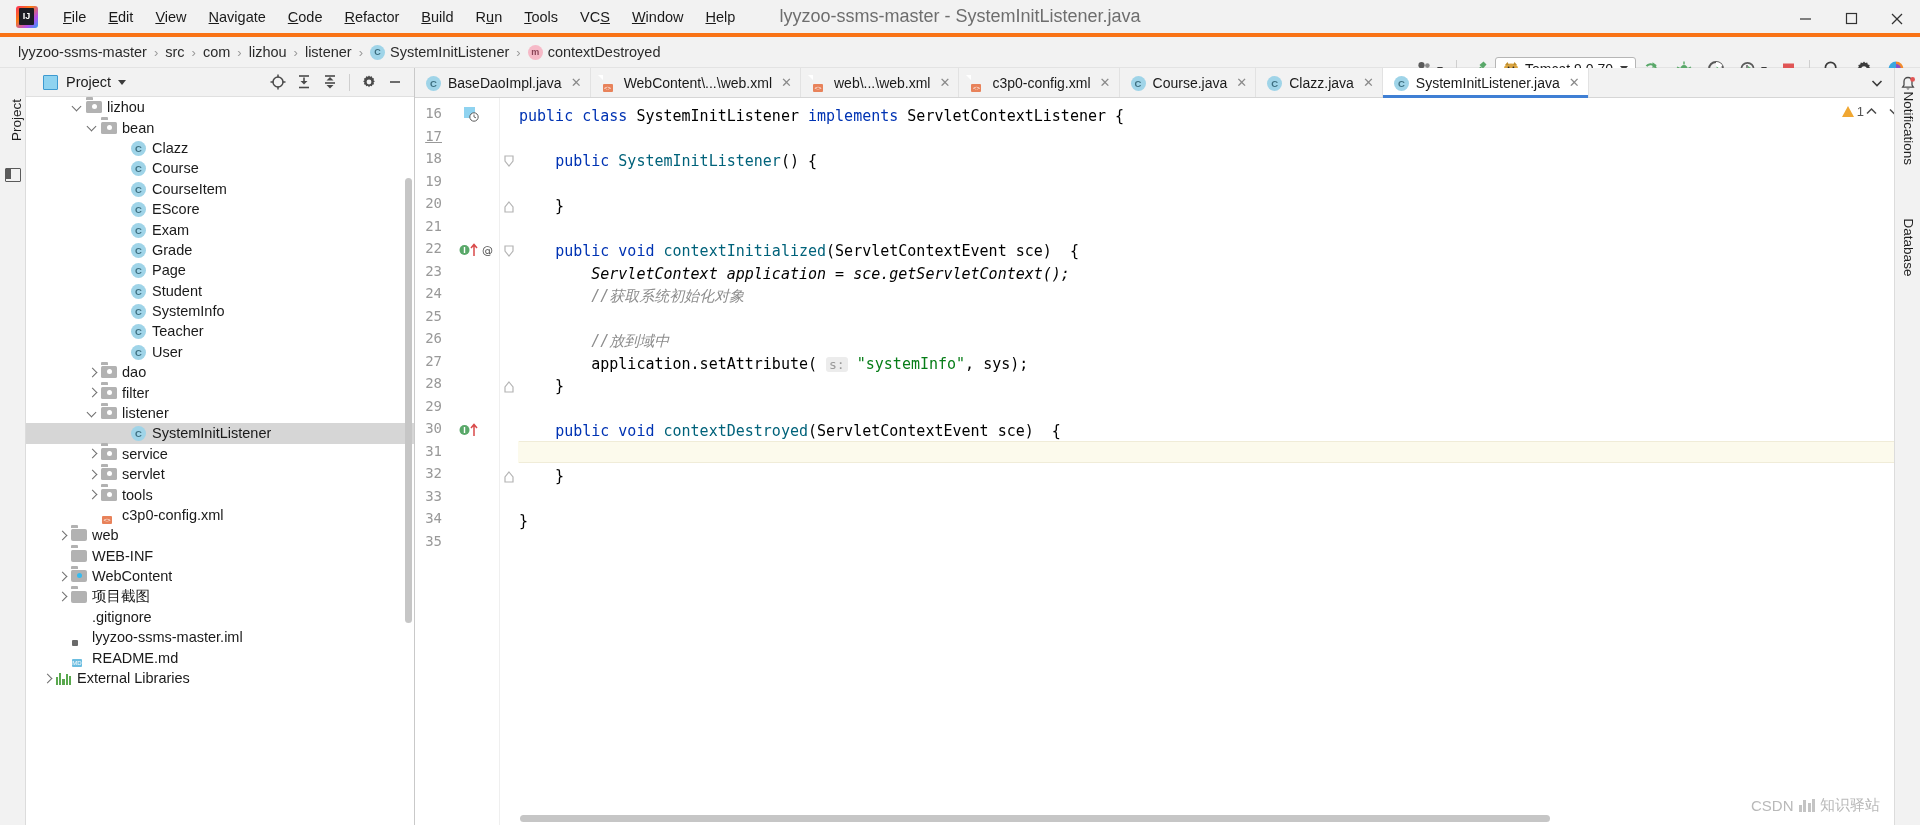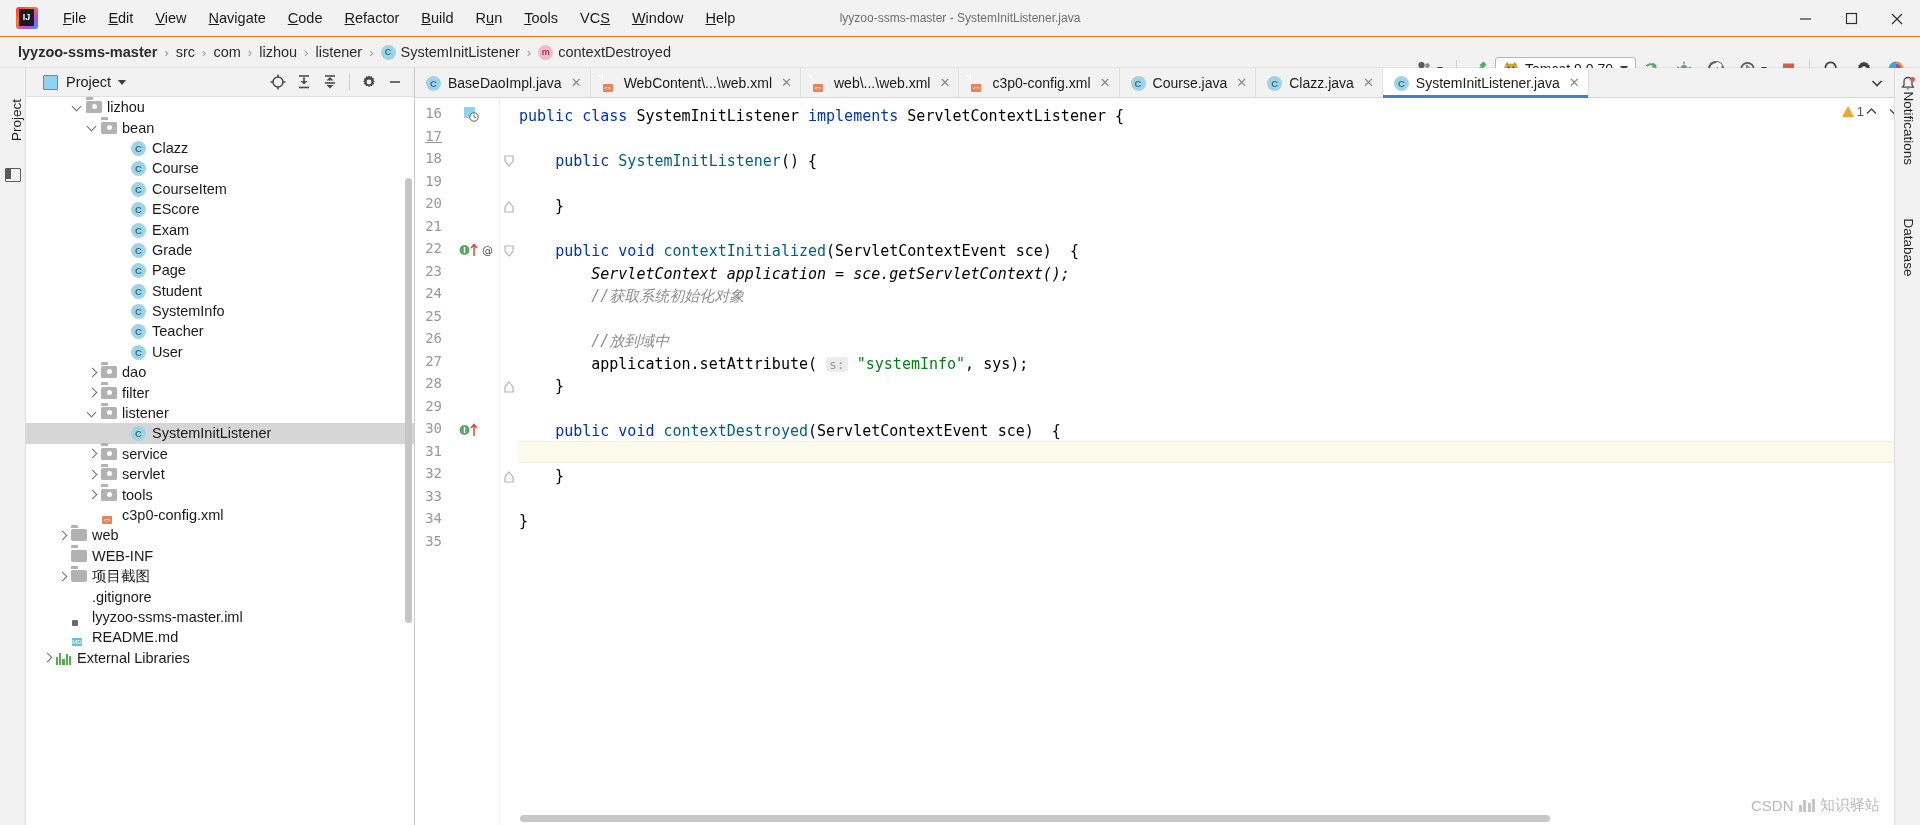--- a/index.html
+++ b/index.html
@@ -8,58 +8,58 @@
     background: #f2f2f2;
     font-family: "Liberation Sans", sans-serif;
     overflow: hidden;
   }
   body { position: relative; }
 
   
   #titlebar {
     position: absolute; left: 0; top: 0; width: 1920px; height: 37px;
     background: #f2f2f2; display: flex; align-items: center;
-    border-bottom: 1px solid #f97316;
+    border-bottom: 4px solid #f97316;
   }
   #app-logo {
     width: 22px; height: 22px; margin-left: 16px; margin-right: 14px;
     border-radius: 3px; position: relative; overflow: hidden;
     background: linear-gradient(135deg,#fe315d 0%, #f97a12 36%, #b24df0 72%, #2ca2f5 100%);
   }
   #app-logo::after {
     content: "IJ"; position: absolute; left: 3px; top: 2px;
     width: 15px; height: 17px; background: #1b1b24; color: #fff;
     font-size: 9px; font-weight: bold; text-align: center; line-height: 17px;
     border-radius: 1px;
   }
   .menu-item {
     font-size: 14.5px; color: #1a1a1a; padding: 4px 11px; cursor: default;
     white-space: nowrap;
   }
   .menu-item span.u { text-decoration: underline; }
   #win-title {
     position: absolute; left: 50%; transform: translateX(-50%);
-    font-size: 12px; color: #6e6e6e; white-space: nowrap;
+    font-size: 18px; color: #6e6e6e; white-space: nowrap;
   }
   .win-btns { position: absolute; right: 0; top: 0; height: 37px; display: flex; }
   .win-btn {
     width: 46px; height: 37px; display: flex; align-items: center; justify-content: center;
     color: #333; font-size: 15px;
   }
   .win-btn svg { display: block; }
 
   
   #navbar {
     position: absolute; left: 0; top: 37px; width: 1920px; height: 31px;
     background: #f2f2f2; display: flex; align-items: center;
     border-bottom: 1px solid #e3e3e3;
   }
   #crumbs { display: flex; align-items: center; margin-left: 18px; }
   .crumb { font-size: 14.5px; color: #2b2b2b; white-space: nowrap; display: flex; align-items: center; }
-  .crumb.bold { font-weight: bold; }
+  .crumb.bold { font-weight: normal; }
   .crumb-sep {
     color: #9a9a9a; font-size: 13px; margin: 0 7px; user-select: none;
   }
   .crumb-ico {
     width: 15px; height: 15px; border-radius: 50%; margin-right: 5px;
     font-size: 9px; color: #fff; text-align: center; line-height: 15px; font-weight: bold;
     display: inline-block;
   }
   .ico-class { background: #9fd4e8; color: #3a6c7d; }
   .ico-method { background: #f6b9c7; color: #8a4457; }
@@ -662,20 +662,28 @@
         </span>
         <span class="tlabel">web</span>
       </div>
       <div class="tnode">
         <span style="flex: 0 0 auto; width: 30px;"></span>
         <span class="twist "></span>
         <span class="tico">
           <span class="ic-folder" style="display: block;"></span>
         </span>
         <span class="tlabel">WEB-INF</span>
+      </div>
+      <div class="tnode">
+        <span style="flex: 0 0 auto; width: 30px;"></span>
+        <span class="twist right"></span>
+        <span class="tico">
+          <span class="ic-folder ic-folder-web" style="display: block;"></span>
+        </span>
+        <span class="tlabel">WebContent</span>
       </div>
       <div class="tnode">
         <span style="flex: 0 0 auto; width: 30px;"></span>
         <span class="twist right"></span>
         <span class="tico">
           <span class="ic-folder" style="display: block;"></span>
         </span>
         <span class="tlabel">项目截图</span>
       </div>
       <div class="tnode">

